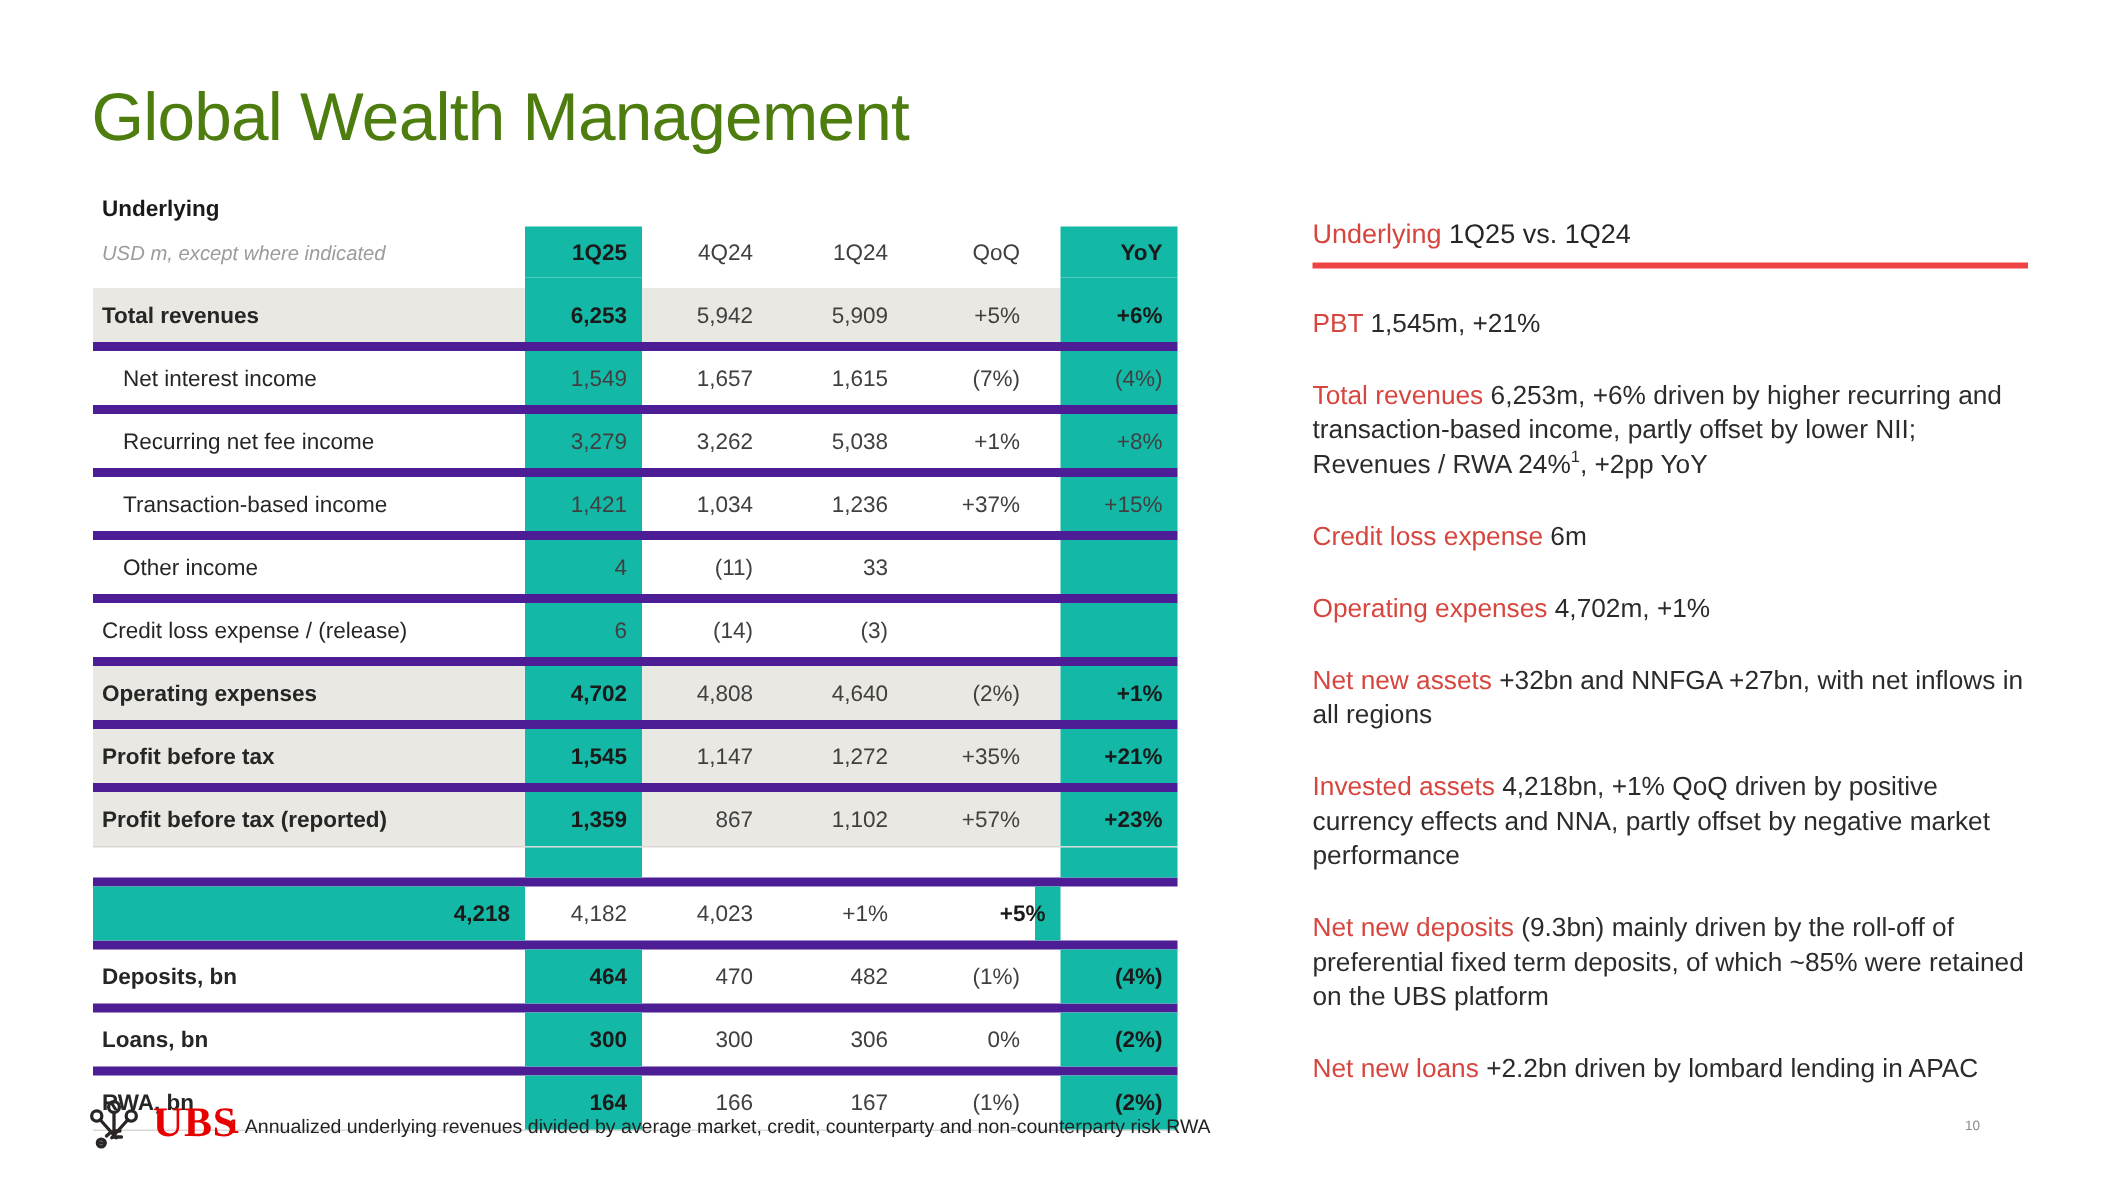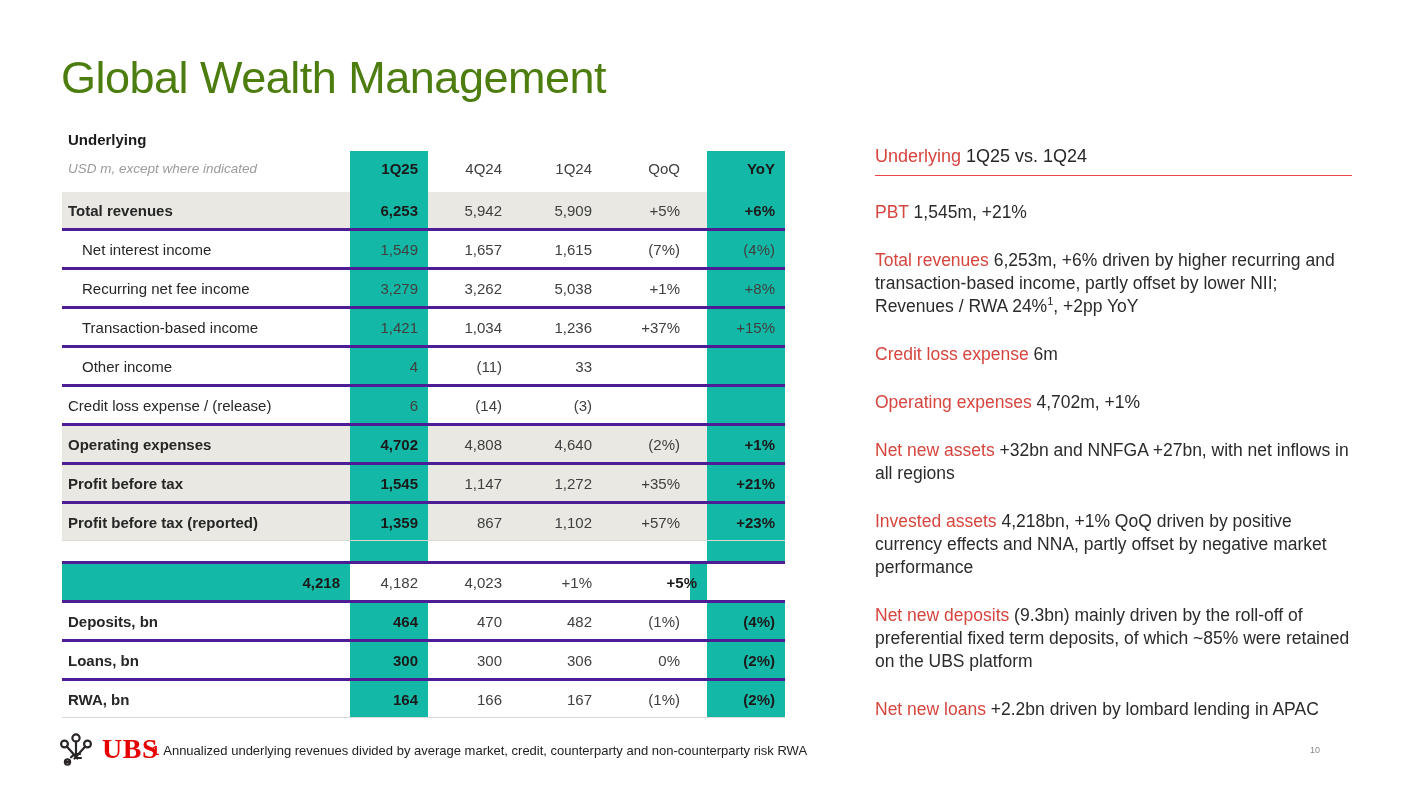--- a/index.html
+++ b/index.html
@@ -23,21 +23,21 @@
   .tbl-caption { font-size:15px; font-weight:700; color:#1a1a1a; padding-left:6px; margin-bottom:3px; }
 
   .trow {
     display:grid;
     grid-template-columns:288px 78px 84px 90px 88px 17px 78px;
     align-items:center;
   }
   .trow > div { height:100%; display:flex; align-items:center; }
   .trow.hdr   { height:34px; }
   .trow.gap   { height:7px; }
-  .trow.data  { height:36px; border-top:3px solid #4c1d95; }
+  .trow.data  { height:36px; border-top:6px solid #4c1d95; }
   .trow.data.first { border-top:none; }
   .trow.spacerrow { height:20px; border-top:1px solid #dad8d2; }
   .tbl-bottom { border-top:1px solid #dad8d2; height:0; }
 
   .c-band { background:#14b8a6; }
   .trow.shaded .c-plain, .trow.shaded .c-lbl { background:#e9e8e2; }
 
   .c-lbl { font-size:15px; color:#262626; padding-left:6px; }
   .c-lbl.ind { padding-left:20px; }
   .trow.bold .c-lbl { font-weight:700; }
@@ -46,21 +46,21 @@
   .trow.bold .c-val.b-target { font-weight:700; color:#1a1a1a; }
 
   .h-note { font-size:13.5px; font-style:italic; color:#9b9b9b; padding-left:6px;text-align:center; }
   .h-col  { font-size:15px; color:#404040; justify-content:flex-end; padding-right:10px; display:flex; align-items:center; height:100%; }
   .h-col.strong { font-weight:700; color:#1a1a1a; }
 
   
   .commentary { left:875px; top:146px; width:477px; }
   .c-header {
     font-size:18px; color:#262626; padding-bottom:8px;
-    border-bottom:1px solid #ef4444;
+    border-bottom:4px solid #ef4444;
   }
   .red { color:#d6453e; }
   .para { margin-top:25px; font-size:17.5px; line-height:23px; color:#2b2b2b; }
   .para sup { font-size:11px; vertical-align:super; line-height:0; }
 
   
   .footer-logo { left:57px; top:731px; display:flex; align-items:center; gap:7px; }
   .ubs-word { font-family:"Liberation Serif","DejaVu Serif",serif; font-weight:700; font-size:28px; color:#e60100; letter-spacing:0.5px; }
   .footnote { left:152px; top:743px; font-size:13px; color:#222222; }
   .fn-mark { color:#e60100; font-weight:700; margin-right:4px; }

